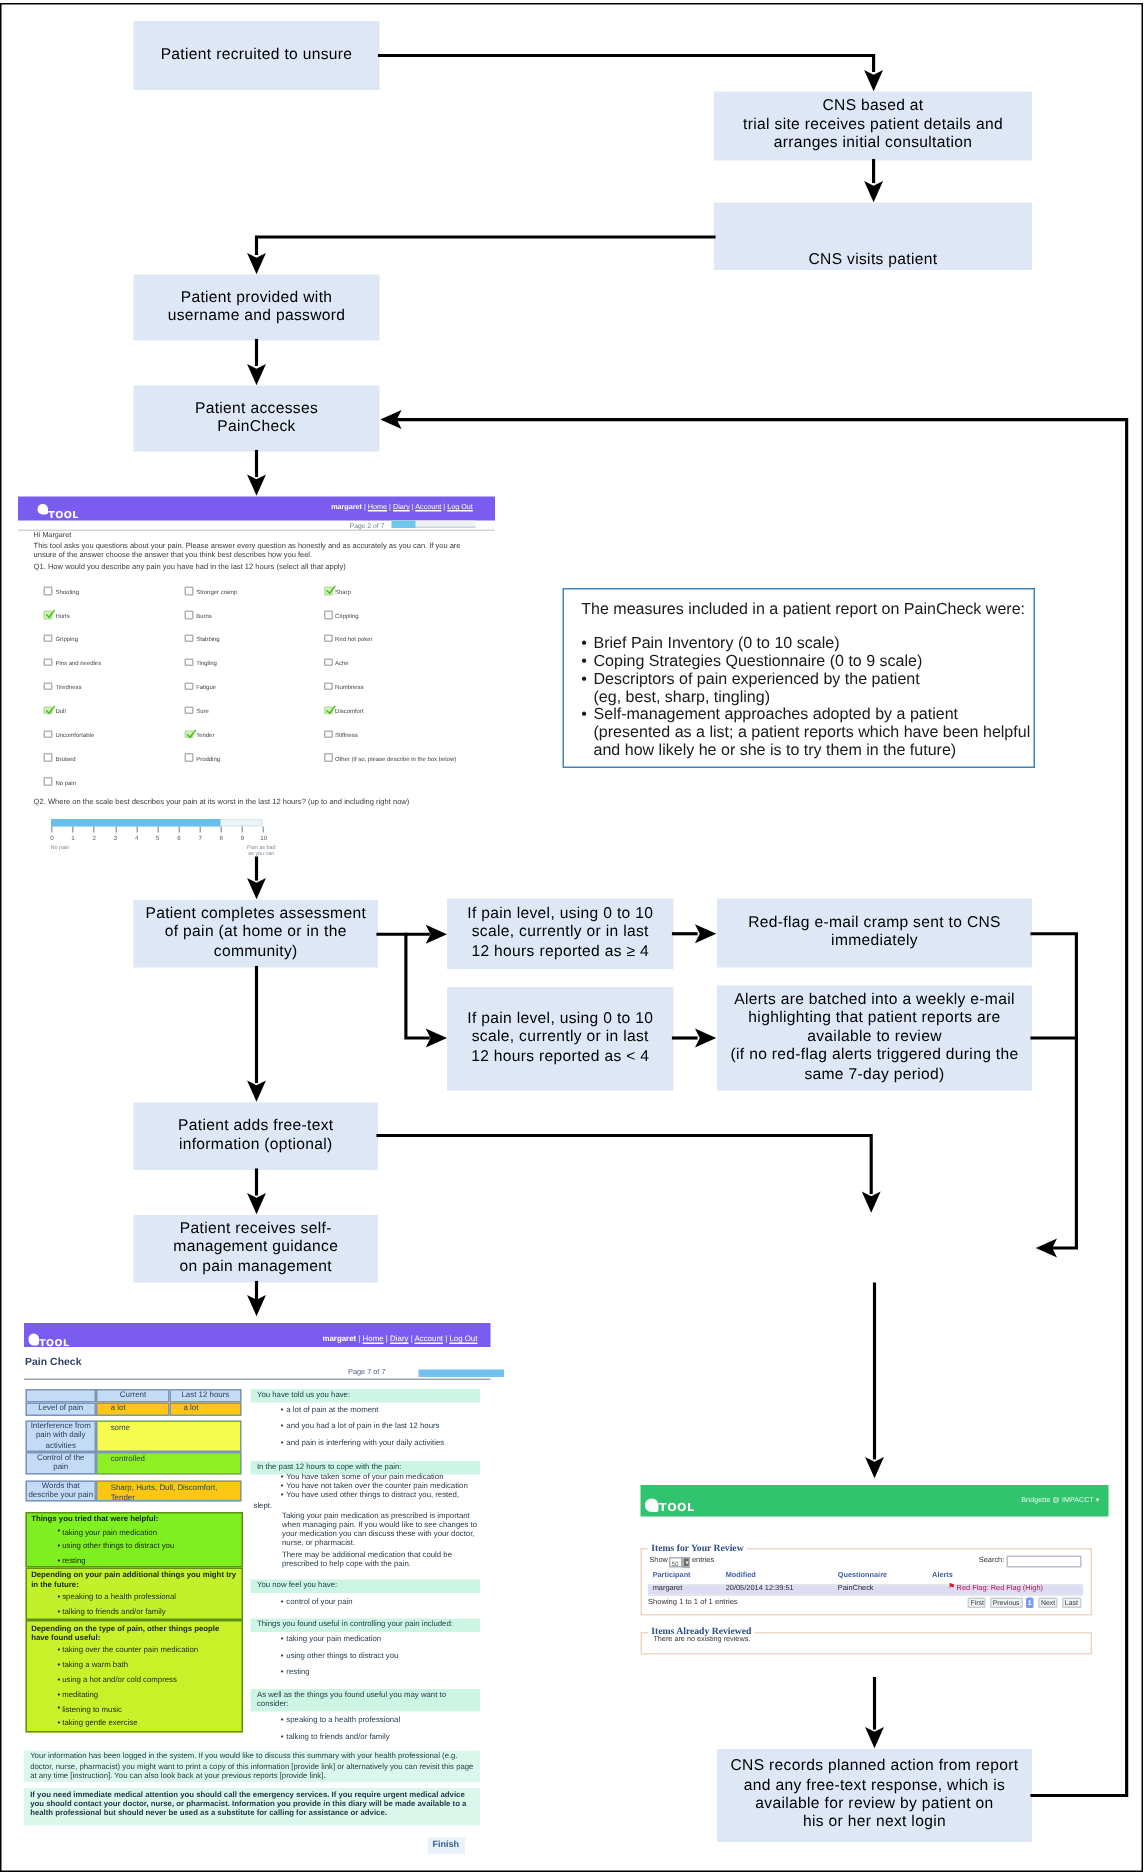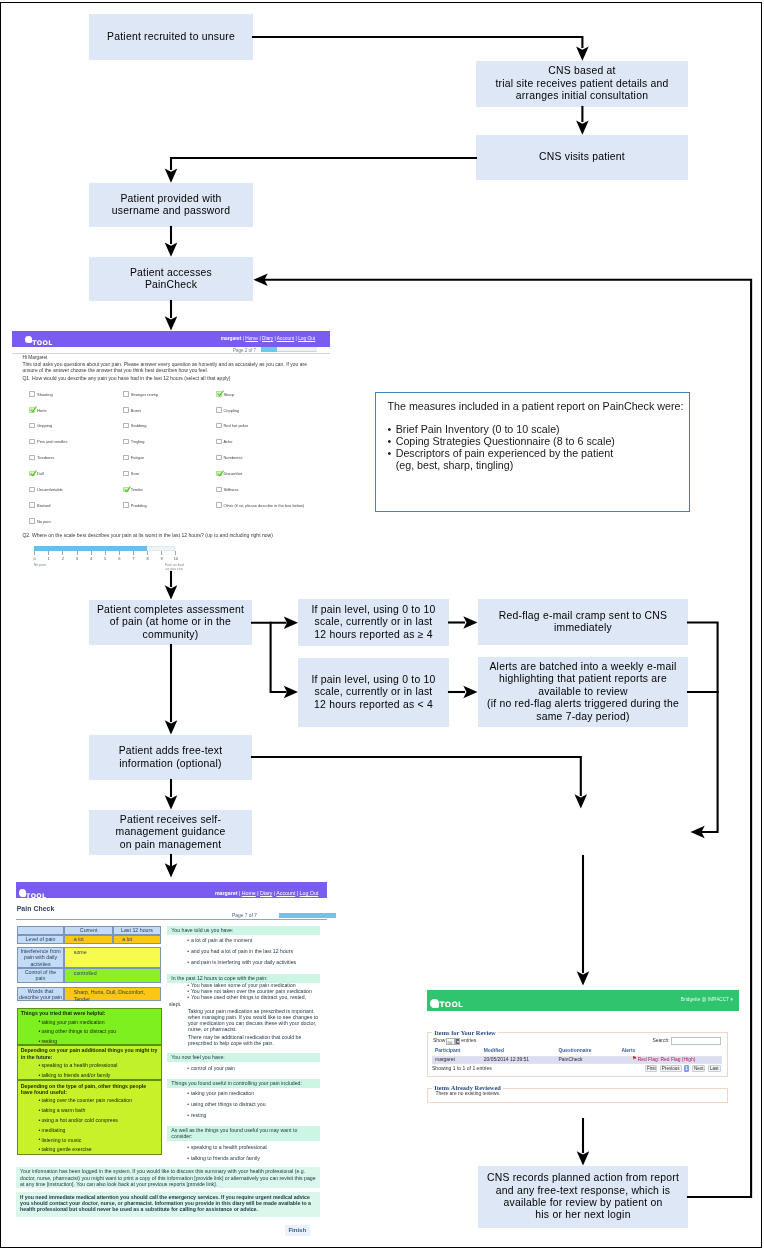--- a/index.html
+++ b/index.html
@@ -114,21 +114,21 @@
 
 <div id="page">
   <div id="frame"></div>
 
   <div class="fbox" style="left:89px;top:14px;width:164px;height:46px;"><span>Patient recruited to unsure</span></div>
 
   <div class="fbox" style="left:476px;top:61px;width:212px;height:46px;"><span>CNS based at
 trial site receives patient details and
 arranges initial consultation</span></div>
 
-  <div class="fbox" style="left:476px;top:135px;width:212px;height:45px;"><span>CNS visits patient</span></div>
+  <div class="fbox" style="left:476px;top:135px;width:212px;height:45px;align-items:flex-end;"><span>CNS visits patient</span></div>
 
   <div class="fbox" style="left:89px;top:183px;width:164px;height:44px;"><span>Patient provided with
 username and password</span></div>
 
   <div class="fbox" style="left:89px;top:257px;width:164px;height:44px;"><span>Patient accesses
 PainCheck</span></div>
 
   <div class="fbox" style="left:89px;top:600px;width:163px;height:45px;"><span>Patient completes assessment
 of pain (at home or in the
 community)</span></div>
@@ -159,23 +159,26 @@
 
 
   <div class="fbox" style="left:478px;top:1166px;width:210px;height:62px;"><span>CNS records planned action from report
 and any free-text response, which is
 available for review by patient on
 his or her next login</span></div>
 
   <div id="measures">
     <div class="mhd">The measures included in a patient report on PainCheck were:</div>
     <div class="mli">Brief Pain Inventory (0 to 10 scale)</div>
-    <div class="mli">Coping Strategies Questionnaire (8 to 6 scale)</div>
+    <div class="mli">Coping Strategies Questionnaire (0 to 9 scale)</div>
     <div class="mli">Descriptors of pain experienced by the patient
 (eg, best, sharp, tingling)</div>
+    <div class="mli">Self-management approaches adopted by a patient
+(presented as a list; a patient reports which have been helpful
+and how likely he or she is to try them in the future)</div>
   </div>
 
   <svg id="connectors" width="764" height="1250" style="position:absolute;left:0;top:0;pointer-events:none;">
     <g stroke="#000" stroke-width="2.1" fill="none" stroke-linecap="square" stroke-linejoin="miter">
       <path d="M253,37 L582.4,37 L582.4,47"></path>
       <path d="M582.4,107 L582.4,121"></path>
       <path d="M476,158 L171,158 L171,169"></path>
       <path d="M171,227 L171,243"></path>
       <path d="M171,301 L171,317"></path>
       <path d="M171,570 L171,586"></path>

